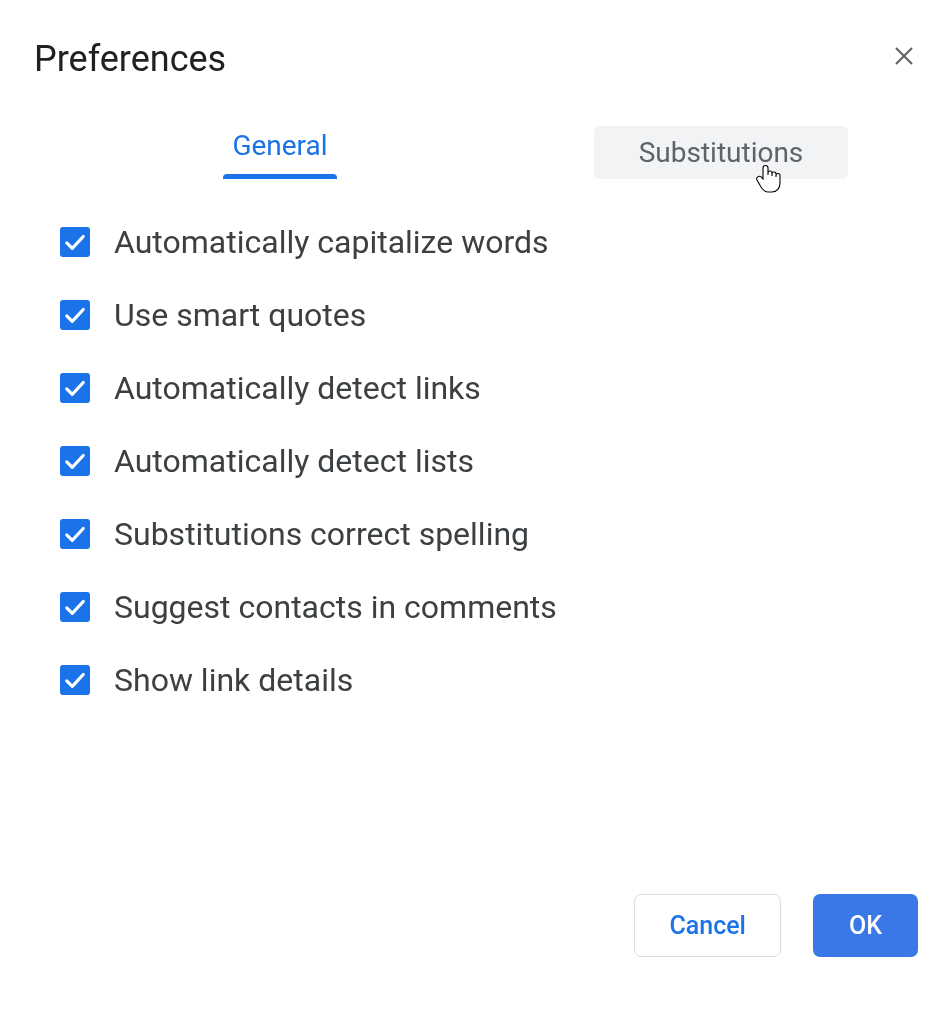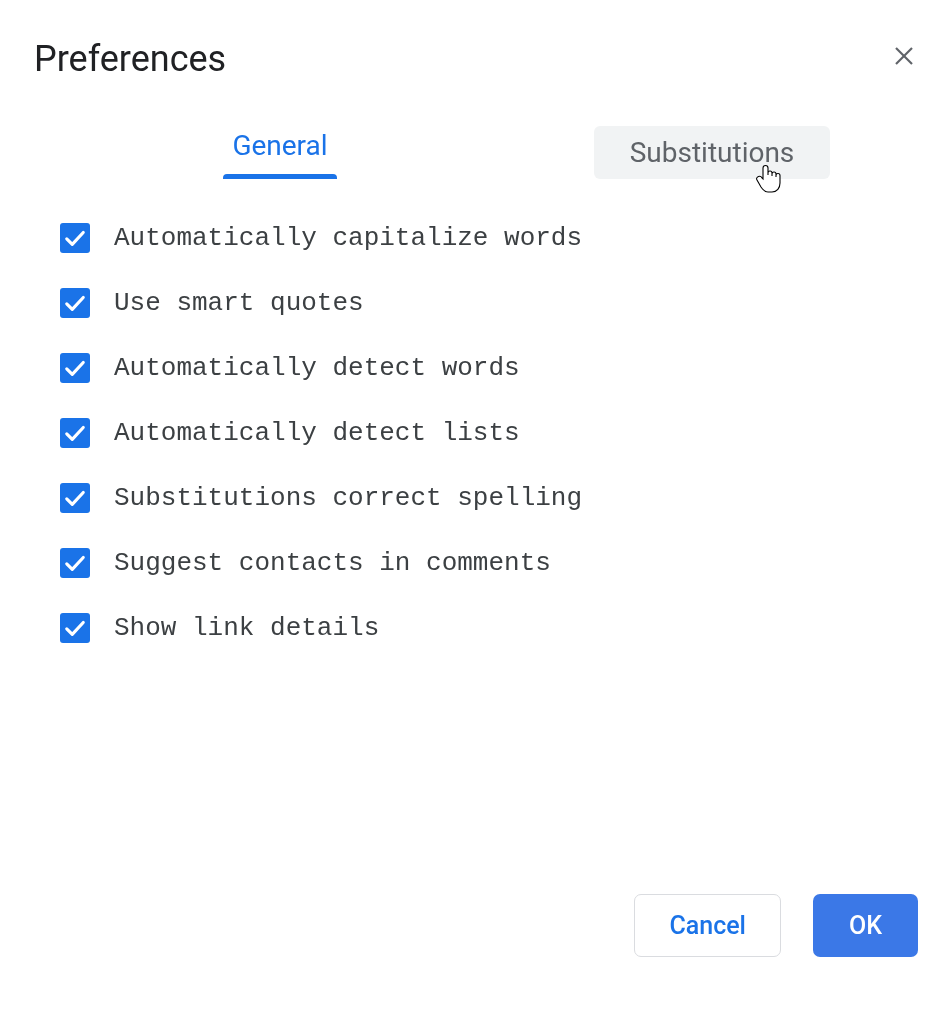--- a/index.html
+++ b/index.html
@@ -80,21 +80,21 @@
       width: 114px;
       height: 5px;
       background: #1a73e8;
       border-radius: 4px 4px 0 0;
     }
     .tab.hovered {
       background: #f1f3f4;
       border-radius: 6px;
       padding-top: 10px;
       padding-bottom: 10px;
-      width: 236px;
+      width: 254px;
       margin-left: 94px;
     }
     .options {
       margin-top: 44px;
       margin-left: 26px;
       display: flex;
       flex-direction: column;
       gap: 35px;
       flex: 1;
     }
@@ -118,24 +118,23 @@
     .checkbox svg {
       width: 22px;
       height: 20px;
       stroke: #fff;
       stroke-width: 3.4;
       fill: none;
       stroke-linecap: round;
       stroke-linejoin: round;
     }
     .option-label {
-      font-size: 26px;
+      font-size: 32px;
       color: #3c4043;
       font-weight: 400;
-      font-family: Liberation Mono, monospace;
     }
     .footer {
       display: flex;
       justify-content: flex-end;
       gap: 32px;
       margin-top: 20px;
     }
     .btn {
       font-size: 25px;
       font-weight: 500;
@@ -201,21 +200,21 @@
           </svg>
       </button>
       <span class="option-label">Use smart quotes</span>
     </div>
     <div class="option-row">
       <button class="checkbox">
         <svg viewBox="0 0 24 20">
             <polyline points="3,11 9,17 21,4"></polyline>
           </svg>
       </button>
-      <span class="option-label">Automatically detect words</span>
+      <span class="option-label">Automatically detect links</span>
     </div>
     <div class="option-row">
       <button class="checkbox">
         <svg viewBox="0 0 24 20">
             <polyline points="3,11 9,17 21,4"></polyline>
           </svg>
       </button>
       <span class="option-label">Automatically detect lists</span>
     </div>
     <div class="option-row">

